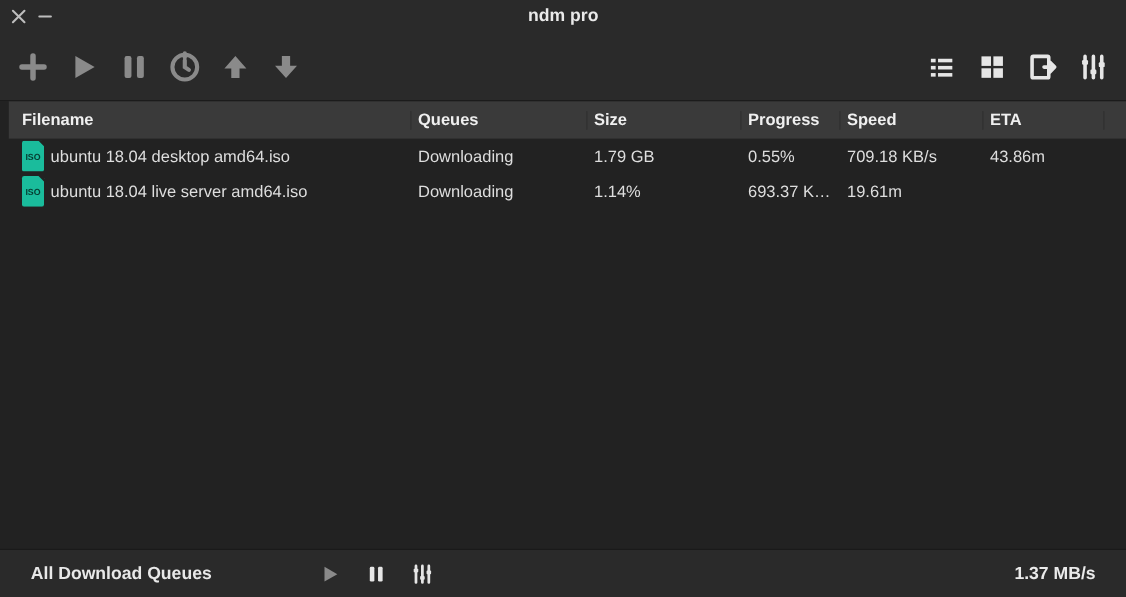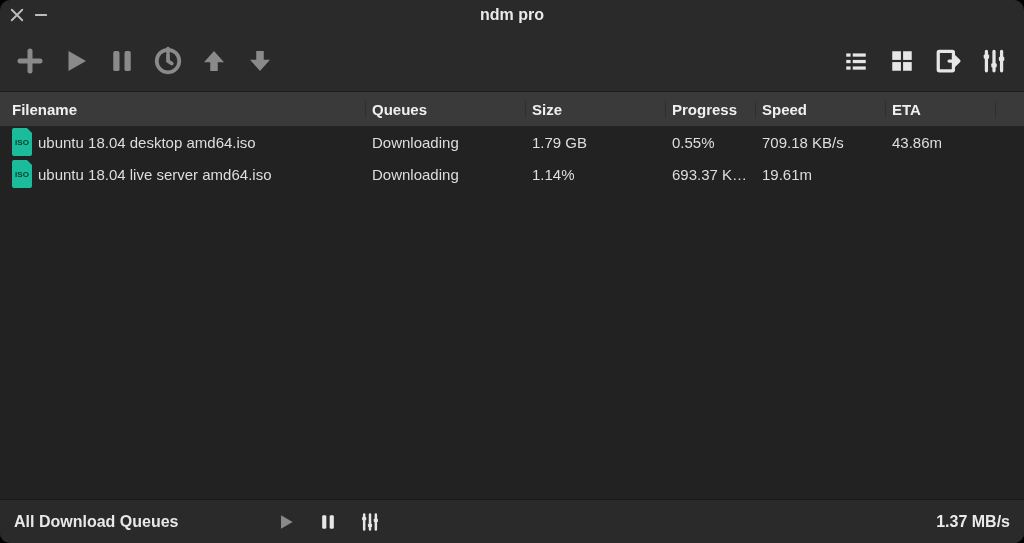--- a/index.html
+++ b/index.html
@@ -19,21 +19,21 @@
     background:#000;
     font-family:"Helvetica Neue",Arial,sans-serif;
     font-size:15px;
     color:var(--text);
     overflow:hidden;
   }
   .window{
     position:relative;
     width:1024px;height:543px;
     background:var(--bg);
-    border-radius:10px;
+    border-radius:0;
     overflow:hidden;
     display:flex;
     flex-direction:column;
   }
   
   .titlebar{
     height:30px;
     display:flex;align-items:center;
     padding:0 8px;
     position:relative;
@@ -60,20 +60,21 @@
   }
   .tbtn svg{width:26px;height:26px;fill:currentColor;}
   .tbtn.lg svg{width:30px;height:30px;}
   .tbtn.active{color:#e6e6e6;}
   
   .table-area{
     flex:1;
     background:var(--panel);
     display:flex;flex-direction:column;
     overflow:hidden;
+    align-items:flex-end;
   }
   .thead,.trow{
     display:grid;
     grid-template-columns: 360px 160px 140px 90px 130px 110px 20px;
     align-items:center;
   }
   .thead{
     background:var(--row-head);
     font-weight:700;
     height:34px;
@@ -96,21 +97,21 @@
     font-size:8px;font-weight:700;color:#053c31;border-radius:2px;
     position:relative;
   }
   .iso-badge::before{
     content:"";position:absolute;right:0;top:0;border-width:0 5px 5px 0;border-style:solid;border-color:transparent #222 transparent transparent;
   }
   
   .statusbar{
     height:44px;background:var(--bg);
     display:flex;align-items:center;
-    padding:0 14px;
+    padding:0 28px;
     gap:18px;
     border-top:1px solid var(--border);
     font-weight:600;
   }
   .sbtn{
     width:24px;height:24px;display:flex;align-items:center;justify-content:center;color:var(--icon);cursor:pointer;
   }
   .sbtn svg{width:20px;height:20px;fill:currentColor;}
   .queue-label{color:#e8e8e8;font-size:16px;}
   .total-speed{font-size:16px;color:#eaeaea;}

